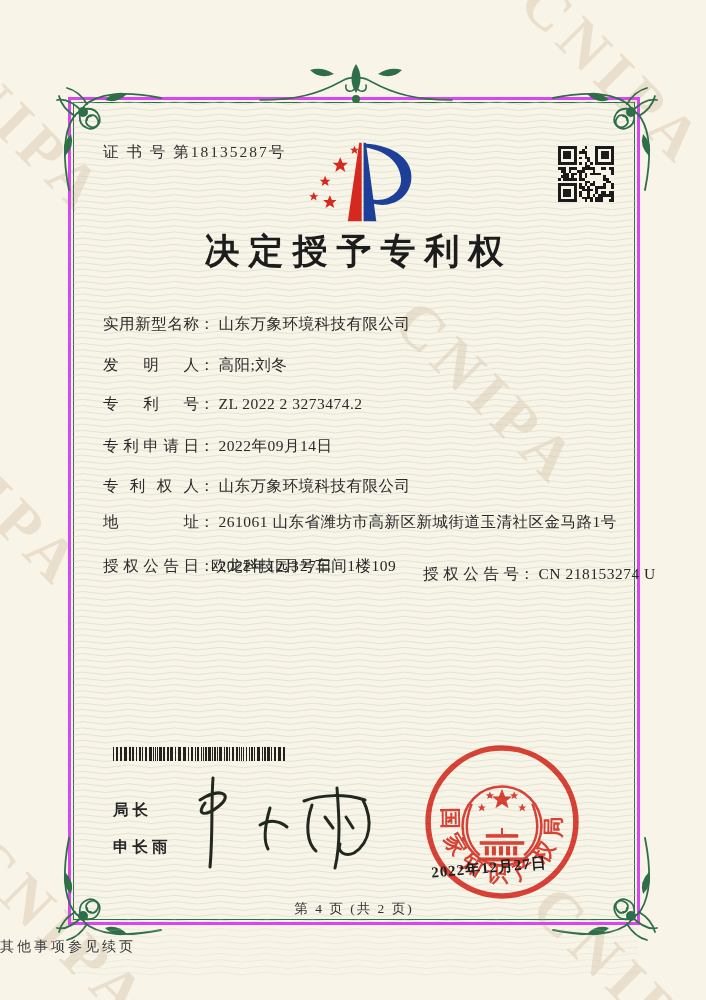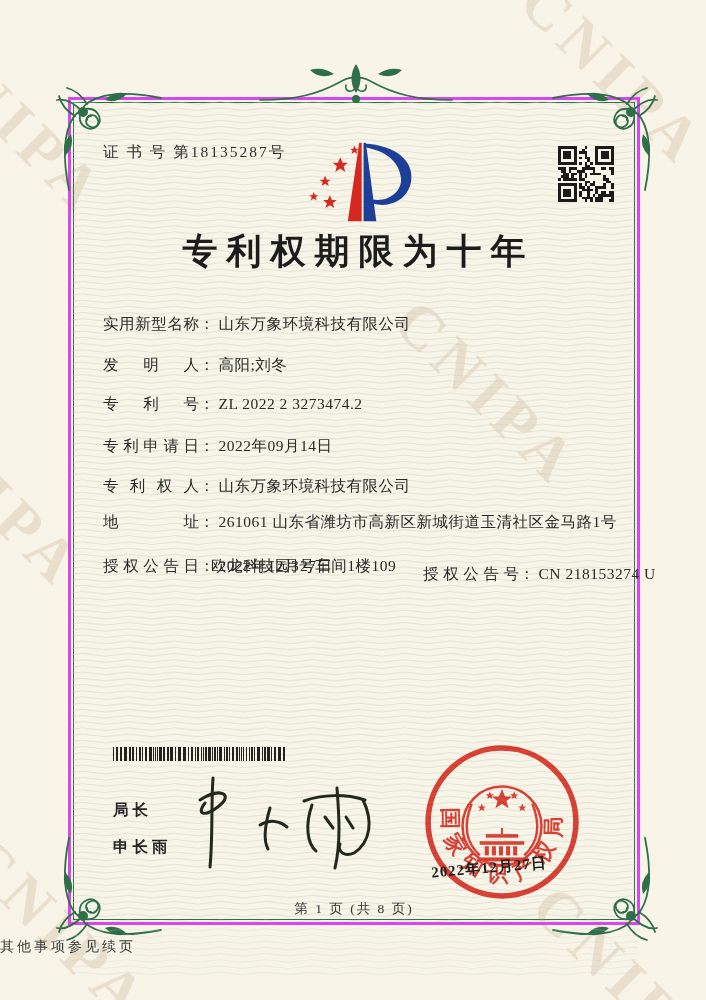--- a/index.html
+++ b/index.html
@@ -372,21 +372,21 @@
           <rect x="10" y="20" width="1" height="1"></rect>
           <rect x="12" y="20" width="1" height="1"></rect>
           <rect x="14" y="20" width="1" height="1"></rect>
           <rect x="15" y="20" width="1" height="1"></rect>
           <rect x="16" y="20" width="1" height="1"></rect>
           <rect x="19" y="20" width="1" height="1"></rect>
           <rect x="20" y="20" width="1" height="1"></rect>
         </g>
     </svg>
 
-    <div class="title">专利权期限为十年</div>
+    <div class="title">决定授予专利权</div>
 
     <div class="field" style="top:214px">
       <span class="flabel">实用新型名称</span><span class="colon">：</span><span class="fvalue">山东万象环境科技有限公司</span>
     </div>
     <div class="field" style="top:255px">
       <span class="flabel">发明人</span><span class="colon">：</span><span class="fvalue">高阳;刘冬</span>
     </div>
     <div class="field" style="top:294px">
       <span class="flabel">专利号</span><span class="colon">：</span><span class="fvalue">ZL 2022 2 3273474.2</span>
     </div>
@@ -506,21 +506,21 @@
           <rect x="70" y="104" width="4" height="9"></rect>
           <rect x="77" y="104" width="4" height="9"></rect>
           <rect x="84" y="104" width="4" height="9"></rect>
           <rect x="91" y="104" width="4" height="9"></rect>
           <rect x="56" y="115" width="48" height="4"></rect>
         </g>
       </g>
     </svg>
     <div class="seal-date">2022年12月27日</div>
 
-    <div class="pagenum">第 1 页 (共 8 页)</div>
+    <div class="pagenum">第 4 页 (共 2 页)</div>
 
     <svg class="orn" style="left:-18px;top:-18px" width="110" height="110">
         <use href="#orn-corner"></use>
       </svg>
     <svg class="orn" style="left:480px;top:-18px" width="110" height="110">
         <g transform="translate(110,0) scale(-1,1)">
           <use href="#orn-corner"></use>
         </g>
       </svg>
     <svg class="orn" style="left:-18px;top:736px" width="110" height="110">

